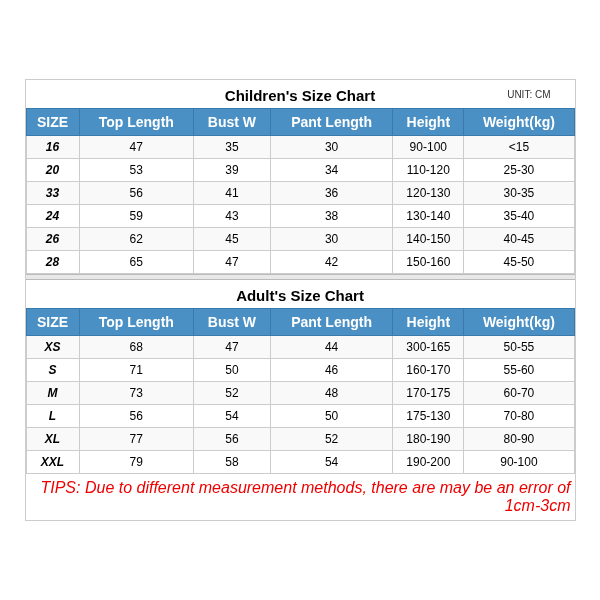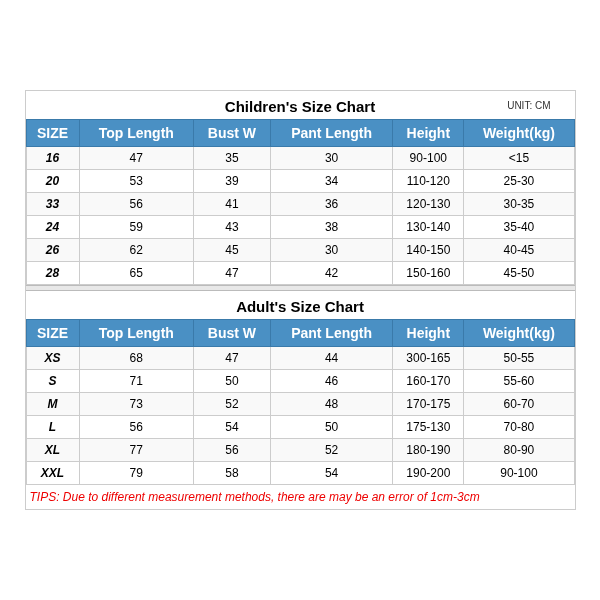--- a/index.html
+++ b/index.html
@@ -58,23 +58,23 @@
       background: #f9f9f9;
     }
     tr:nth-child(even) td {
       background: #fff;
     }
     .size-col {
       font-weight: bold;
       font-style: italic;
     }
     .tips {
-      text-align: left;
+      text-align: right;
       color: #e00;
-      font-size: 12px;
+      font-size: 16px;
       padding: 5px 4px;
       font-style: italic;
     }
     .divider {
       height: 6px;
       background: #e8e8e8;
       border-top: 1px solid #bbb;
       border-bottom: 1px solid #bbb;
     }
   </style>

